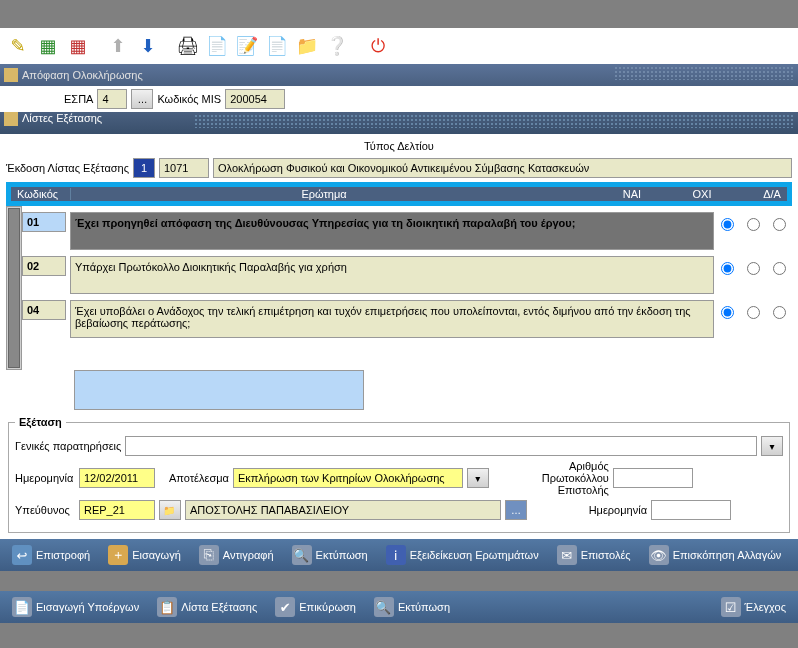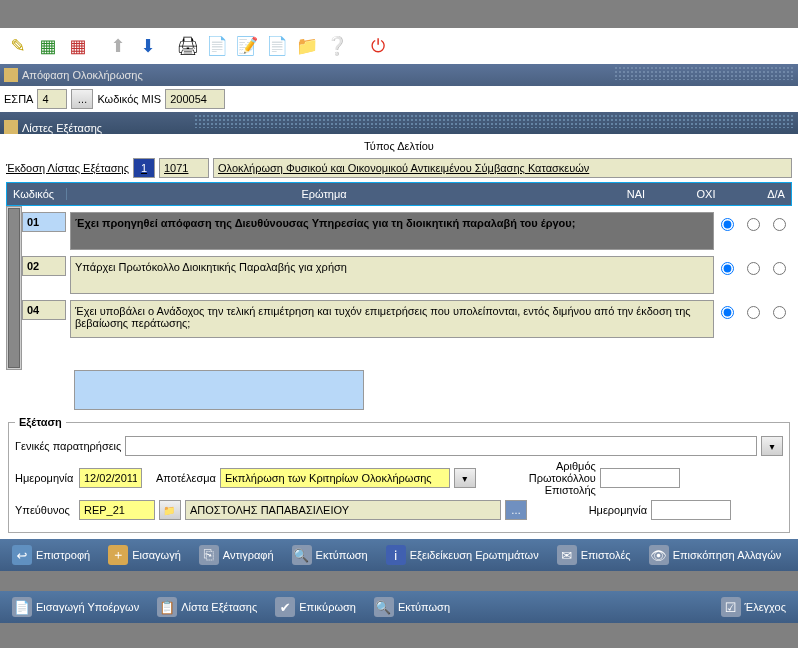--- a/index.html
+++ b/index.html
@@ -81,21 +81,21 @@
   background: linear-gradient(#f0f0f0,#d0d0d0);
   font-size: 10px;
   cursor: pointer;
 }
 .sub-titlebar {
   height: 22px;
   background: linear-gradient(to bottom, #4a6080, #394f6b);
   color: #fff;
   font-size: 11px;
   display: flex;
-  align-items: flex-end;
+  align-items: flex-start;
   padding: 0 4px;
   position: relative;
 }
 .sub-titlebar .dots {
   position: absolute;
   right: 4px; top: 2px;
   width: 600px; height: 14px;
   background-image: radial-gradient(circle, #6585a5 1px, transparent 1px);
   background-size: 4px 4px;
 }
@@ -106,30 +106,29 @@
 .type-label {
   text-align: center;
   font-size: 11px;
   padding: 2px 0;
 }
 .filter-row {
   display: flex;
   align-items: center;
   gap: 4px;
   padding: 4px 0;
-  text-decoration: underline;
 }
 .grid-header {
   background: #4a6080;
   color: #fff;
   height: 24px;
   display: flex;
   align-items: center;
   font-size: 11px;
-  border: 1px solid #0ea5e9;
+  border: 5px solid #0ea5e9;
 }
 .grid-header .col-code { width: 60px; padding-left: 6px; border-right: 1px solid #6080a0; }
 .grid-header .col-q { flex: 1; text-align: center; }
 .grid-header .col-yn { width: 30px; text-align: center; margin-left: 40px; }
 .grid-body {
   display: flex;
 }
 .vscroll {
   width: 16px;
   background: #d0d0d0;
@@ -246,21 +245,21 @@
   <button class="toolbar-btn" style="color:#e03020">⏻</button>
 </div>
 
 <div class="panel-titlebar">
   <span class="title-icon"></span>
   <span>Απόφαση Ολοκλήρωσης</span>
   <div class="dots"></div>
 </div>
 
 <div class="espa-row">
-  <label style="">ΕΣΠΑ</label>
+  <label style="margin-left:60px">ΕΣΠΑ</label>
   <input class="fld" style="width: 30px;" value="4">
   <button class="btn-small">…</button>
   <label>Κωδικός MIS</label>
   <input class="fld" style="width: 60px;" value="200054">
 </div>
 
 <div class="sub-titlebar">
   <span class="title-icon"></span>
   <span>Λίστες Εξέτασης</span>
   <div class="dots"></div>
@@ -325,21 +324,21 @@
     <legend>Εξέταση</legend>
 
     <div class="exam-row">
       <label>Γενικές παρατηρήσεις</label>
       <input class="fld white" style="flex: 1 1 0%;">
       <button class="btn-small">▾</button>
     </div>
 
     <div class="exam-row">
       <label style="width:60px">Ημερομηνία</label>
-      <input class="fld yellow" style="width: 63px;" value="12/02/2011">
+      <input class="fld yellow" style="width: 76px;" value="12/02/2011">
       <label style="margin-left:10px">Αποτέλεσμα</label>
       <input class="fld yellow" style="width: 230px;" value="Εκπλήρωση των Κριτηρίων Ολοκλήρωσης">
       <button class="btn-small">▾</button>
       <label style="width:110px;text-align:right;margin-left:6px">Αριθμός Πρωτοκόλλου Επιστολής</label>
       <input class="fld white" style="width: 80px;">
     </div>
 
     <div class="exam-row">
       <label style="width:60px">Υπεύθυνος</label>
       <input class="fld yellow" style="width: 76px;" value="REP_21">

